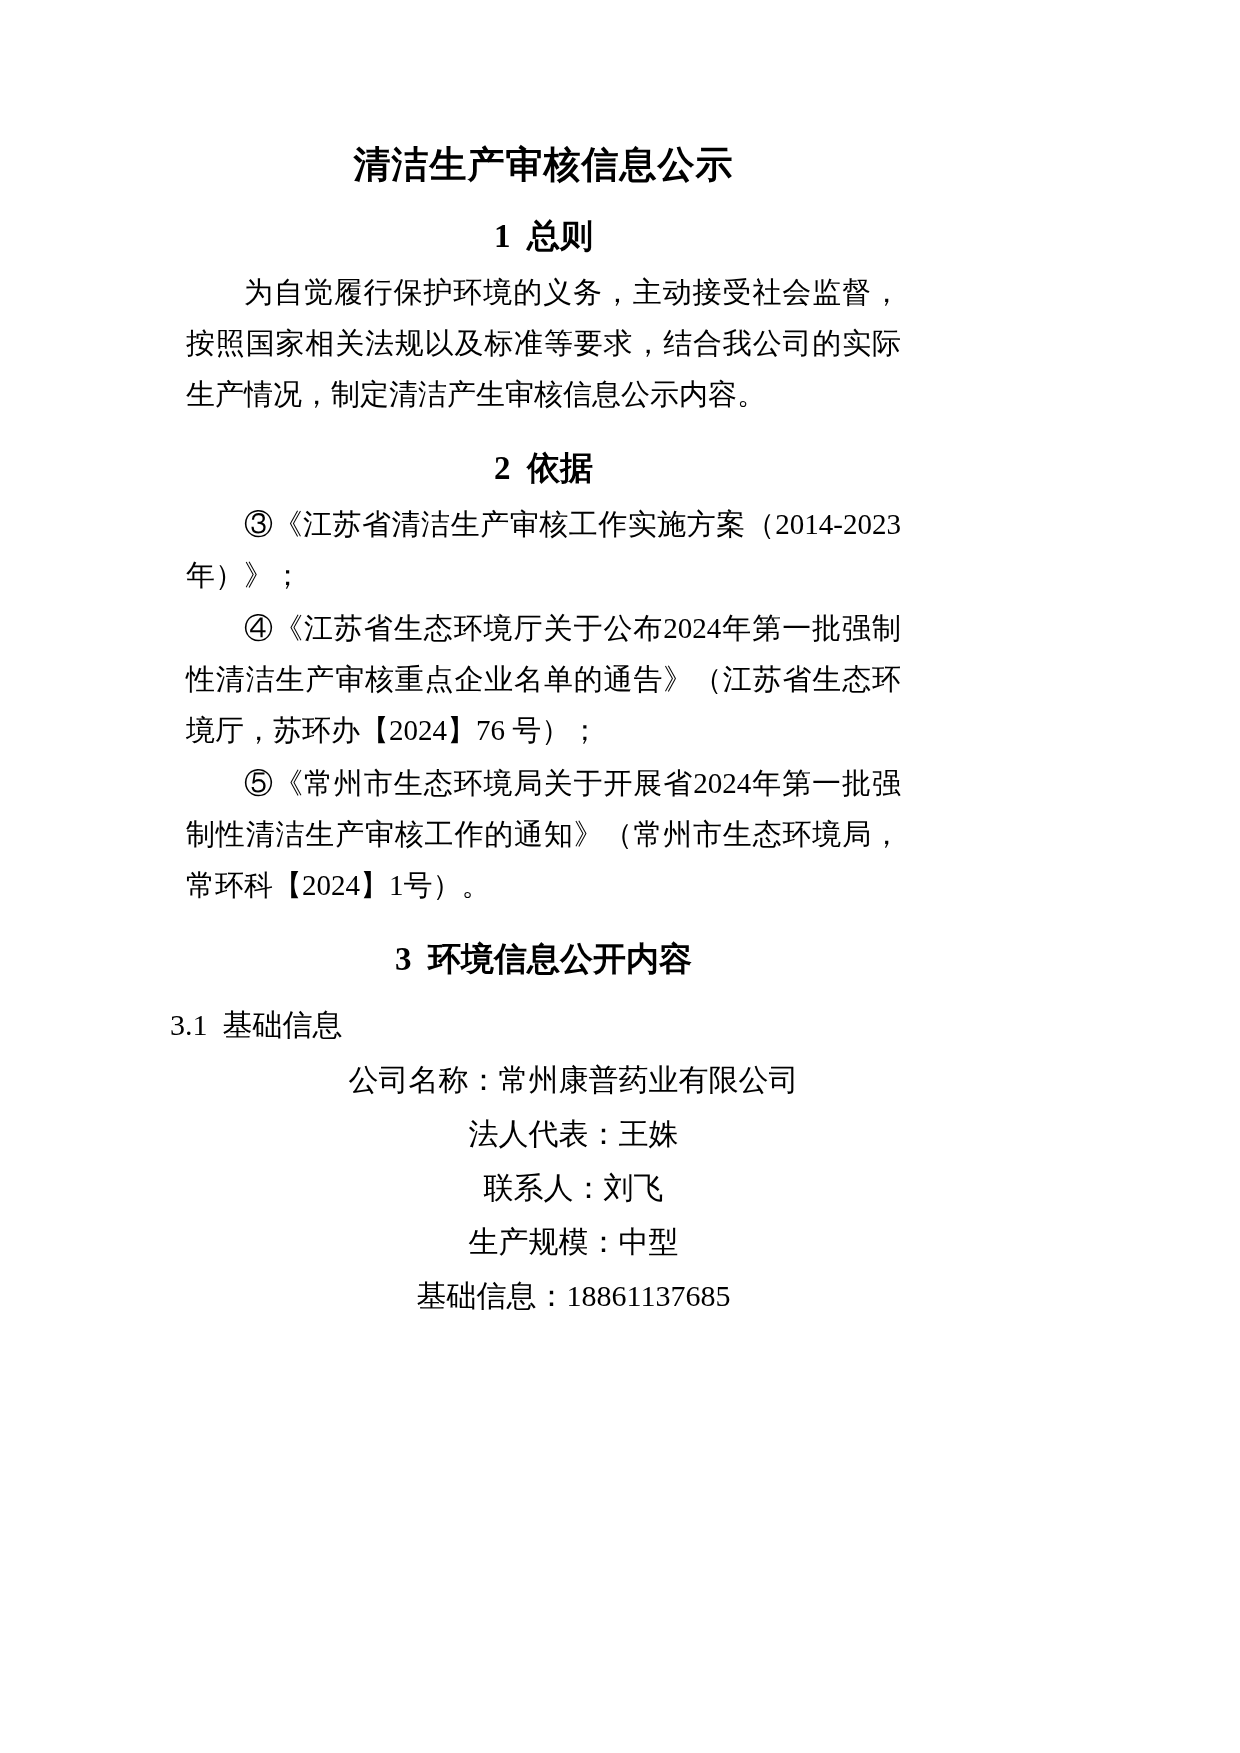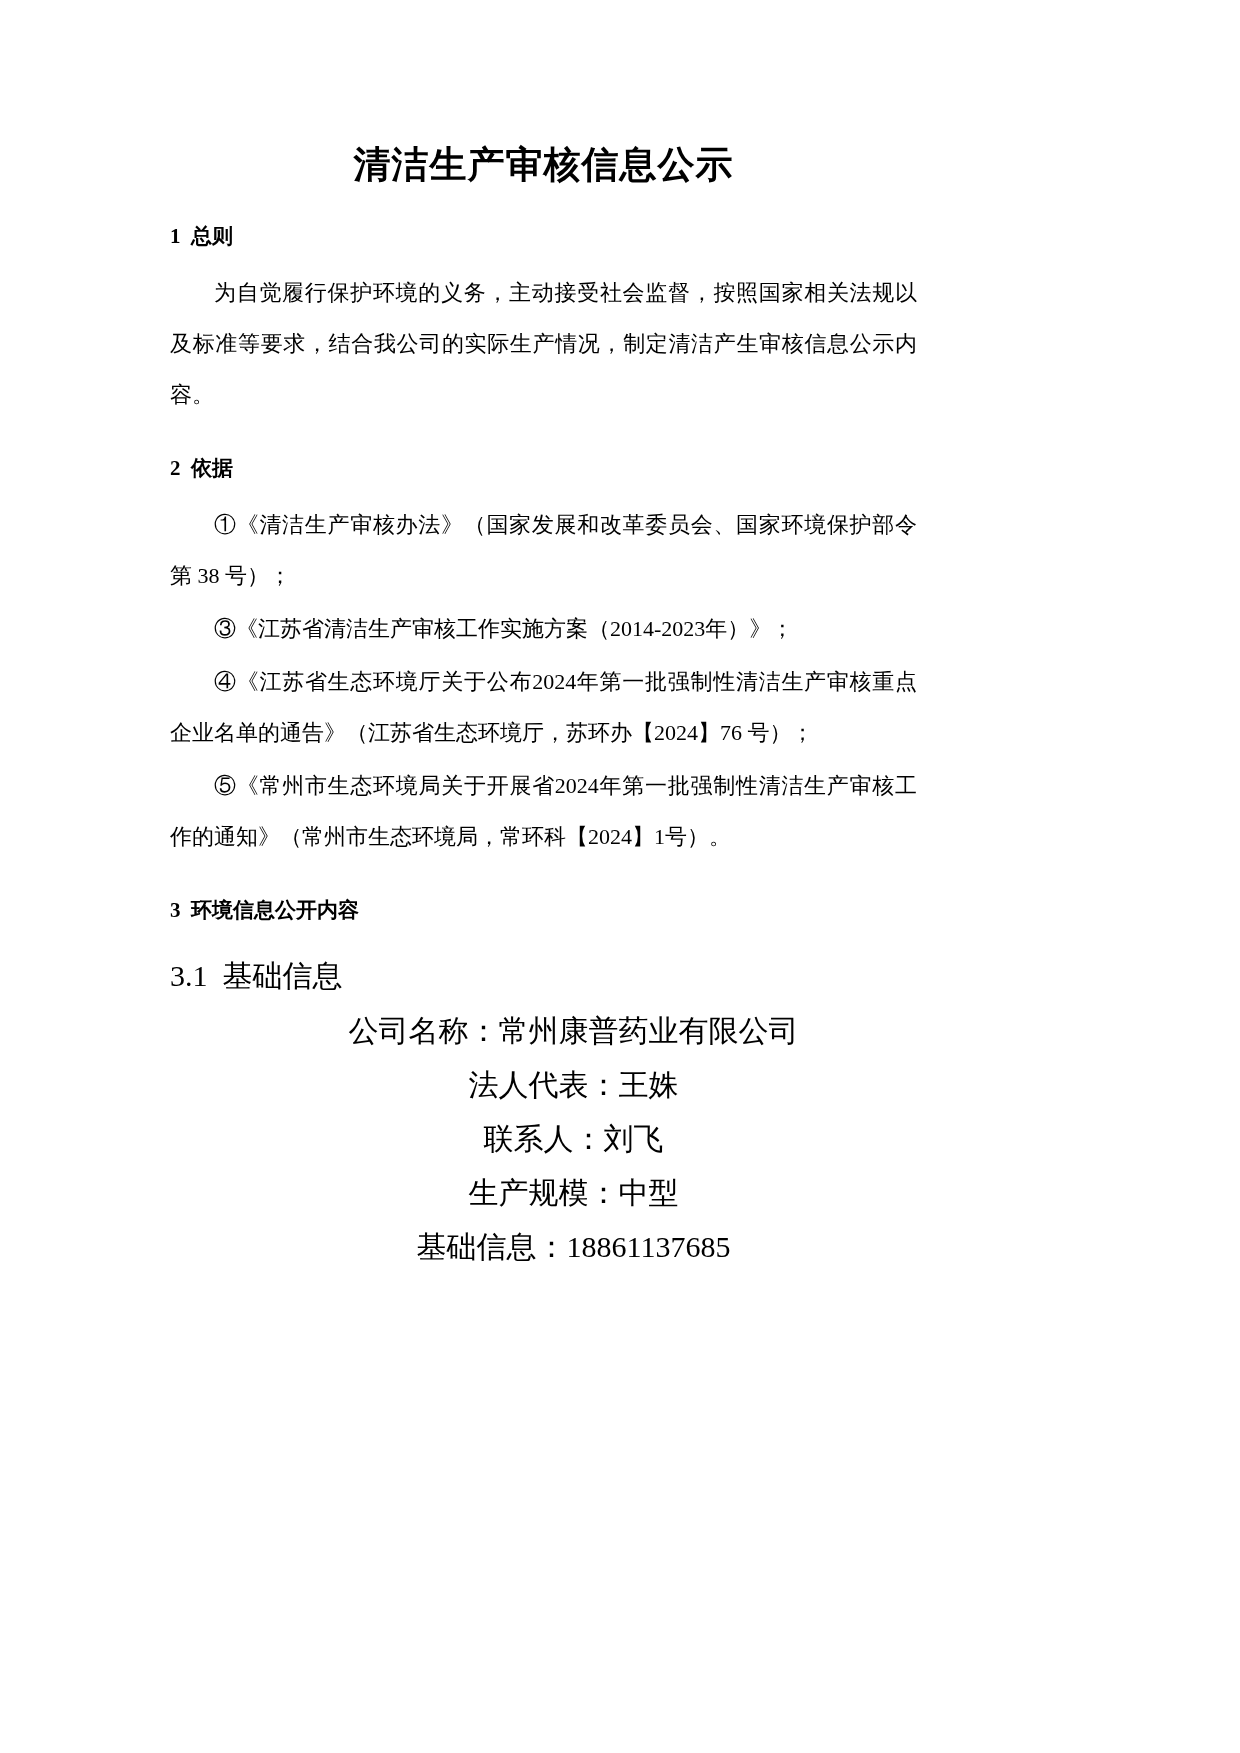--- a/index.html
+++ b/index.html
@@ -24,39 +24,40 @@
   .doc-title {
     font-size: 37px;
     line-height: 46px;
     font-weight: bold;
     text-align: center;
     margin: 0 0 24px 0;
     letter-spacing: 1px;
     white-space: pre-wrap;
   }
   .sec-heading {
-    font-size: 21px;
+    font-size: 33px;
     line-height: 42px;
     font-weight: bold;
     margin: 27px 0 10px 0;
     white-space: pre-wrap;
+    text-align: center;
   }
   .sub-heading {
     font-size: 30px;
     line-height: 42px;
     font-weight: normal;
     margin: 24px 0 8px 0;
     white-space: pre-wrap;
   }
   .body-para {
-    font-size: 22px;
+    font-size: 29px;
     line-height: 51px;
     text-align: justify;
     text-indent: 2em;
-    margin: 2px 0;
+    margin: 2px 16px;
   }
   .info-line {
     font-size: 30px;
     line-height: 52px;
     text-indent: 2em;
     margin: 2px 0;
     text-align: center;
   }
   section { margin: 0; }
 </style>
@@ -68,21 +69,20 @@
 
     <h1 class="doc-title">清洁生产审核信息公示</h1>
 
     <section>
       <h2 class="sec-heading">1  总则</h2>
       <p class="body-para">为自觉履行保护环境的义务，主动接受社会监督，按照国家相关法规以及标准等要求，结合我公司的实际生产情况，制定清洁产生审核信息公示内容。</p>
     </section>
 
     <section>
       <h2 class="sec-heading">2  依据</h2>
-      <p class="body-para">①《清洁生产审核办法》（国家发展和改革委员会、国家环境保护部令第 38 号）；</p>
       <p class="body-para">③《江苏省清洁生产审核工作实施方案（2014-2023年）》；</p>
       <p class="body-para">④《江苏省生态环境厅关于公布2024年第一批强制性清洁生产审核重点企业名单的通告》（江苏省生态环境厅，苏环办【2024】76 号）；</p>
       <p class="body-para">⑤《常州市生态环境局关于开展省2024年第一批强制性清洁生产审核工作的通知》（常州市生态环境局，常环科【2024】1号）。</p>
     </section>
 
     <section>
       <h2 class="sec-heading">3  环境信息公开内容</h2>
 
       <h3 class="sub-heading">3.1  基础信息</h3>
 

